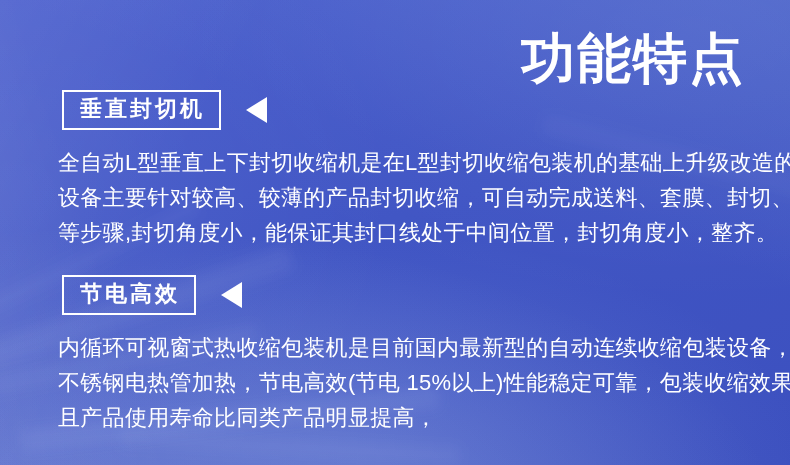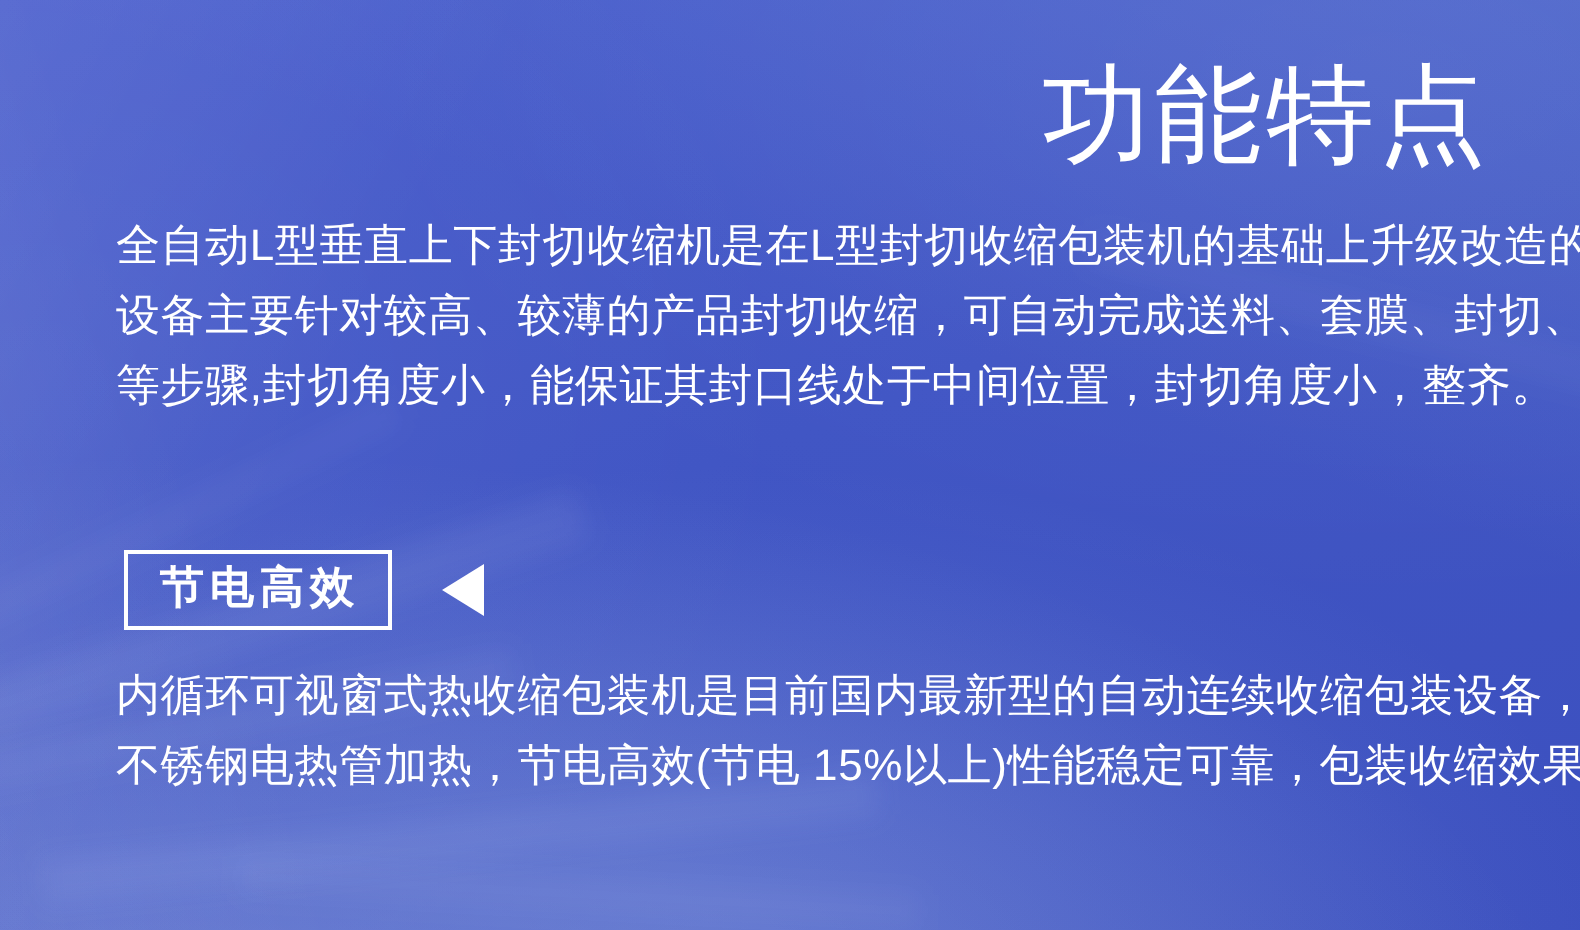--- a/index.html
+++ b/index.html
@@ -43,21 +43,21 @@
   .ridge.r5 { left: -30px;  top: 250px; width: 240px; height: 16px; transform: rotate(-26deg); background: rgba(255,255,255,0.035); }
   .ridge.r6 { left: 540px;  top: 150px; width: 300px; height: 20px; transform: rotate(14deg);  background: rgba(255,255,255,0.03); }
 
   .title {
     position: absolute;
     right: 45px;
     top: 30px;
     color: #ffffff;
     font-size: 54px;
     line-height: 1.06;
-    font-weight: normal;
+    font-weight: bold;
     letter-spacing: 2px;
     white-space: nowrap;
   }
 
   .section { position: absolute; left: 0; right: 0; }
   .section.one { top: 90px; }
   .section.two { top: 275px; }
 
   .tag-row {
     display: flex;
@@ -106,31 +106,36 @@
   <div class="ridge r1"></div>
   <div class="ridge r2"></div>
   <div class="ridge r3"></div>
   <div class="ridge r4"></div>
   <div class="ridge r5"></div>
   <div class="ridge r6"></div>
 
   <div class="title">功能特点</div>
 
   <div class="section one">
+    <div class="tag-row">
+      <div class="tag-box">垂直封切机</div>
+      <div class="tag-arrow"></div>
+    </div>
     <p class="para">
       <span class="line">全自动L型垂直上下封切收缩机是在L型封切收缩包装机的基础上升级改造的一款</span>
       <span class="line">设备主要针对较高、较薄的产品封切收缩，可自动完成送料、套膜、封切、收缩</span>
       <span class="line">等步骤,封切角度小，能保证其封口线处于中间位置，封切角度小，整齐。</span>
     </p>
   </div>
 
   <div class="section two">
     <div class="tag-row">
       <div class="tag-box">节电高效</div>
       <div class="tag-arrow"></div>
     </div>
     <p class="para">
       <span class="line">内循环可视窗式热收缩包装机是目前国内最新型的自动连续收缩包装设备，采用</span>
       <span class="line">不锈钢电热管加热，节电高效(节电  15%以上)性能稳定可靠，包装收缩效果好，</span>
+      <span class="line">且产品使用寿命比同类产品明显提高，</span>
     </p>
   </div>
 
 </div>
 
 </body></html>

